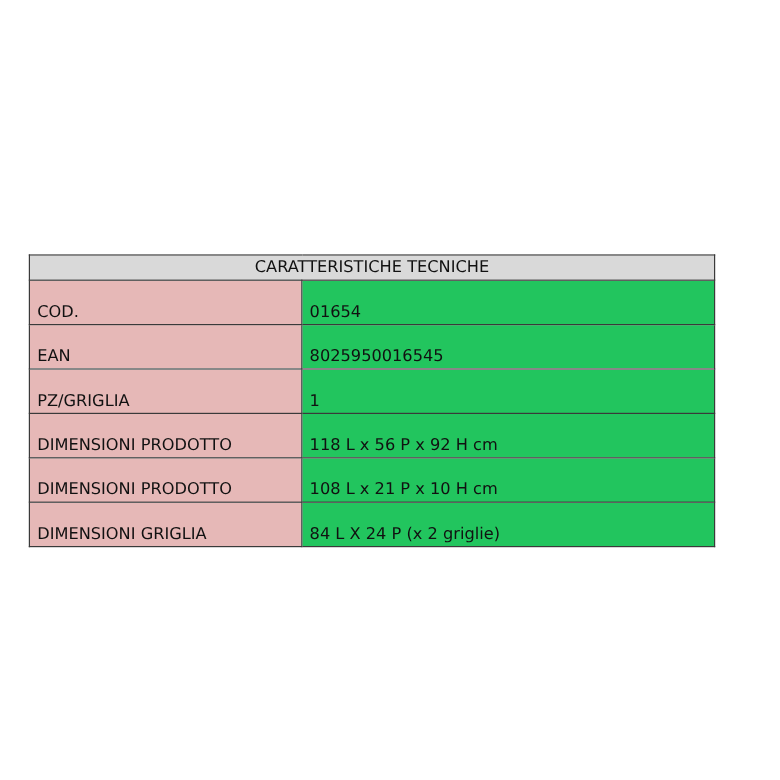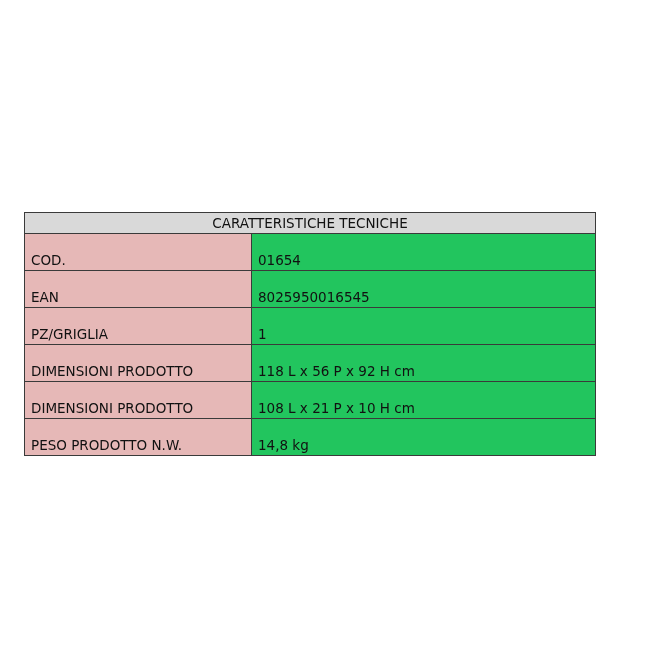--- a/index.html
+++ b/index.html
@@ -81,18 +81,18 @@
       </tr>
       <tr>
         <td class="label">DIMENSIONI PRODOTTO</td>
         <td class="value">118 L x 56 P x 92 H cm</td>
       </tr>
       <tr>
         <td class="label">DIMENSIONI PRODOTTO</td>
         <td class="value">108 L x 21 P x 10 H cm</td>
       </tr>
       <tr>
-        <td class="label">PESO PRODOTTO N.W.</td>
-        <td class="value">14,8 kg</td>
+        <td class="label">DIMENSIONI GRIGLIA</td>
+        <td class="value">84 L X 24 P (x 2 griglie)</td>
       </tr>
     </tbody>
   </table>
 </div>
 
 </body></html>

